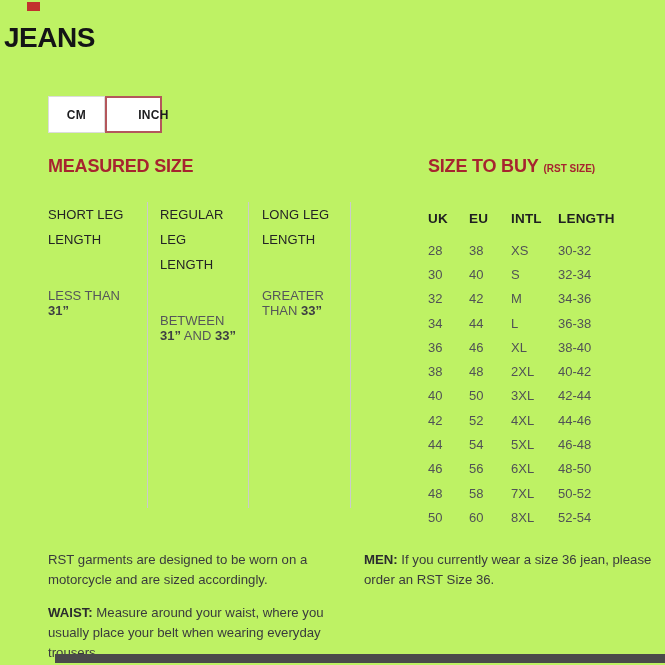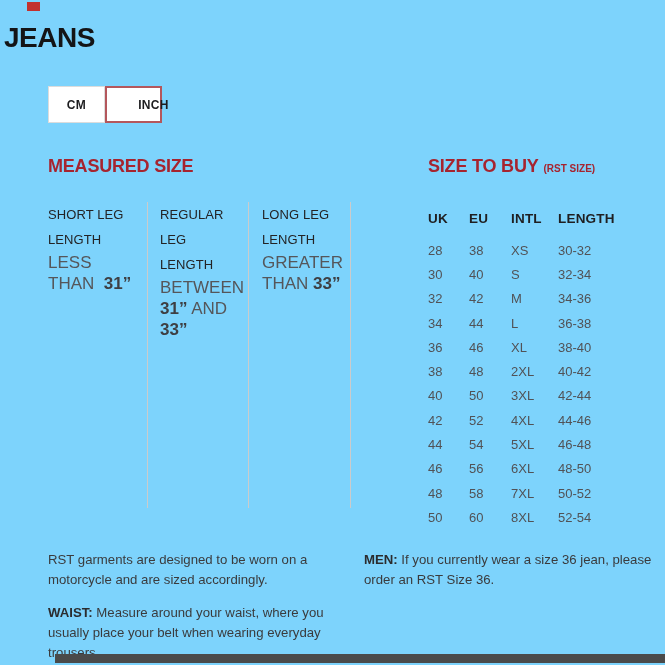--- a/index.html
+++ b/index.html
@@ -1,26 +1,26 @@
 <!DOCTYPE html>
 <html><head>
 <meta charset="utf-8">
 <style>
   * { margin:0; padding:0; box-sizing:border-box; }
   html,body { background:#ffffff; }
   #app {
-    position:relative; width:665px; height:665px; background:#7dd3fc;
+    position:relative; width:665px; height:665px; background:#bef264;
     font-family:"Liberation Sans", sans-serif; overflow:hidden;
   }
   .rec-mark { position:absolute; left:27px; top:2px; width:13px; height:9px; background:#c2312e; }
   .page-title {
     position:absolute; left:4px; top:22px;
     font-size:28px; font-weight:bold; letter-spacing:-0.5px; color:#141416;
   }
-  .unit-toggle { position:absolute; left:48px; top:86px; display:flex; }
+  .unit-toggle { position:absolute; left:48px; top:96px; display:flex; }
   .unit-btn {
     width:57px; height:37px; display:flex; align-items:center; justify-content:center;
     font-size:12px; font-weight:bold; letter-spacing:0.3px; color:#1d1d1f;
     background:#ffffff; border:1px solid #dcdcdc; cursor:pointer;
   }
   .unit-btn.selected { border:2px solid #b4575c;padding-left:40px; }
   .section-heading {
     position:absolute; top:156px; font-size:18px; font-weight:bold;
     letter-spacing:-0.2px; color:#a6242f; white-space:nowrap;
   }
@@ -30,21 +30,21 @@
 
   .m-cols { position:absolute; left:48px; top:202px; display:flex; height:306px; }
   .m-col { width:100px; border-right:1px solid #cbcbcb; }
   .m-col.c2 { width:101px; padding-left:12px; }
   .m-col.c3 { width:102px; padding-left:13px; }
   .m-col .m-head {
     font-size:13px; font-weight:normal; color:#232325; line-height:25px;
     max-width:78px; letter-spacing:0.1px;
   }
   .m-val {
-    font-size:17px; color:#55565a; line-height:21px;
+    margin-top:36px; font-size:13px; color:#55565a; line-height:15px;
     max-width:92px; white-space:pre-wrap;
   }
   .m-val b { color:#3e3f43; }
 
   .s-table { position:absolute; left:428px; top:203px; }
   .s-row {
     display:grid; grid-template-columns:41px 42px 47px 70px;
     height:24.3px; align-items:center; font-size:13px; color:#515256;
   }
   .s-row.head { font-size:13.5px; font-weight:bold; color:#1f1f21; height:30px; margin-bottom:5px; letter-spacing:0.2px; }

